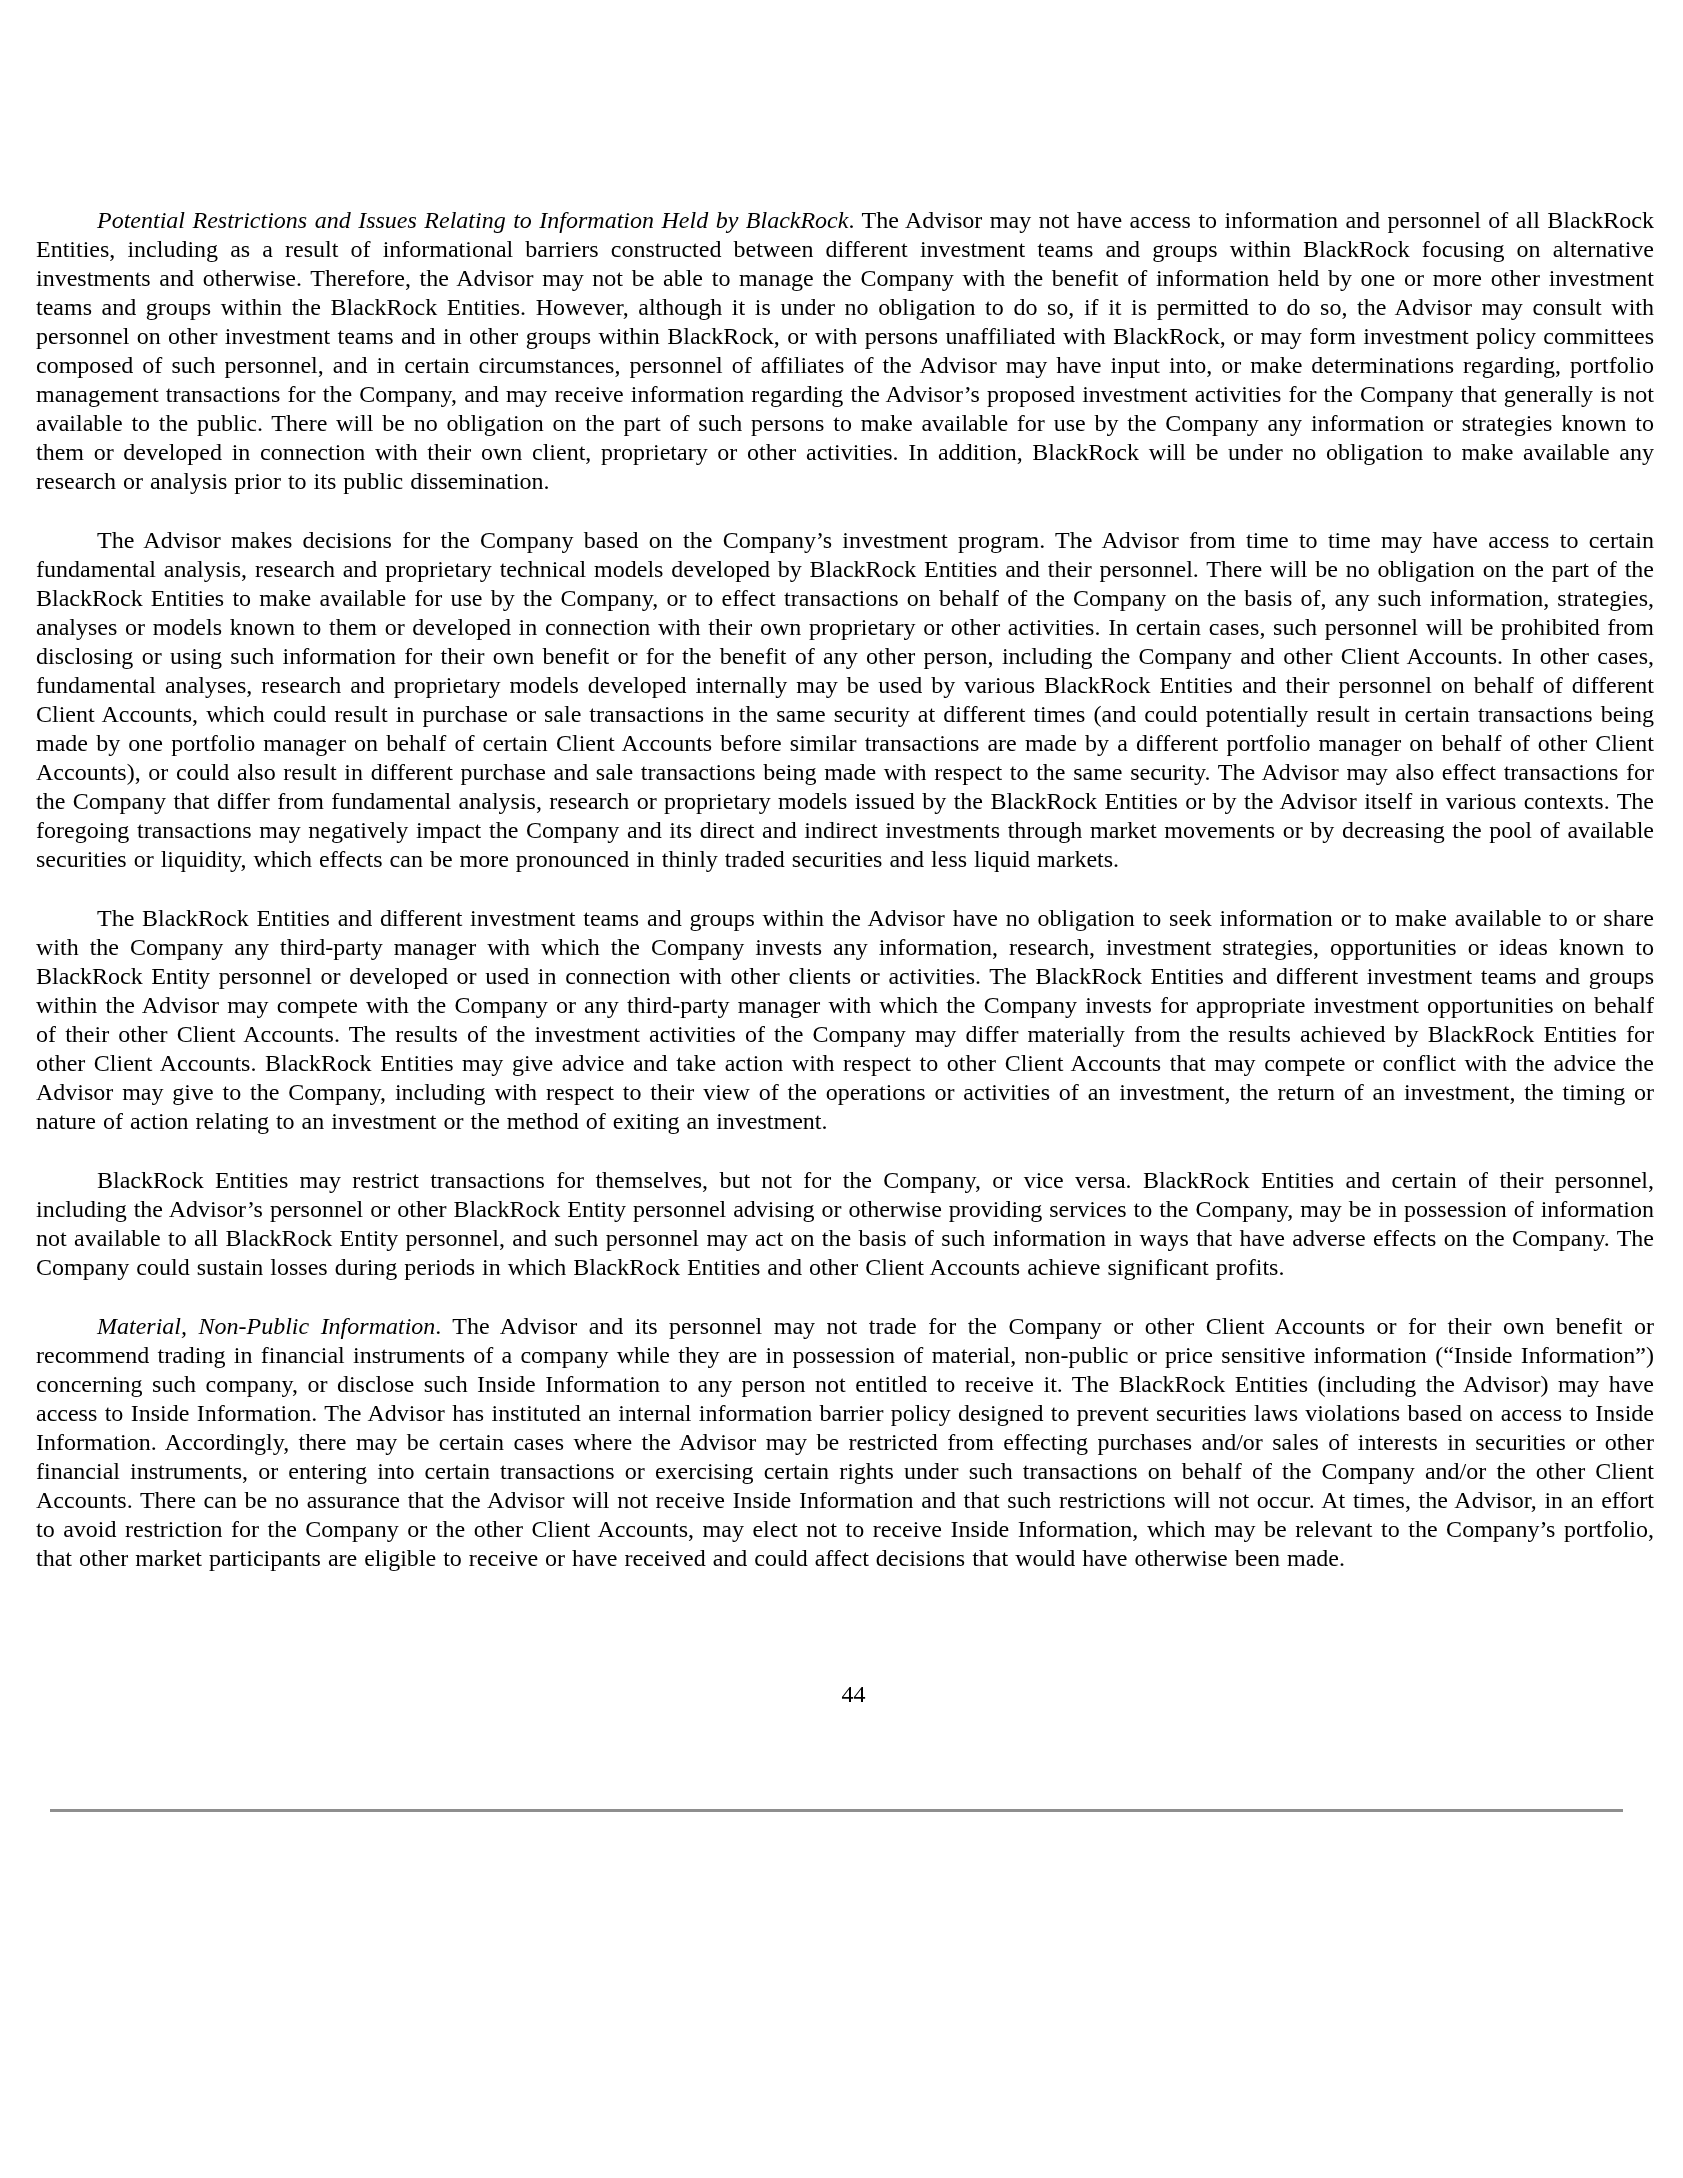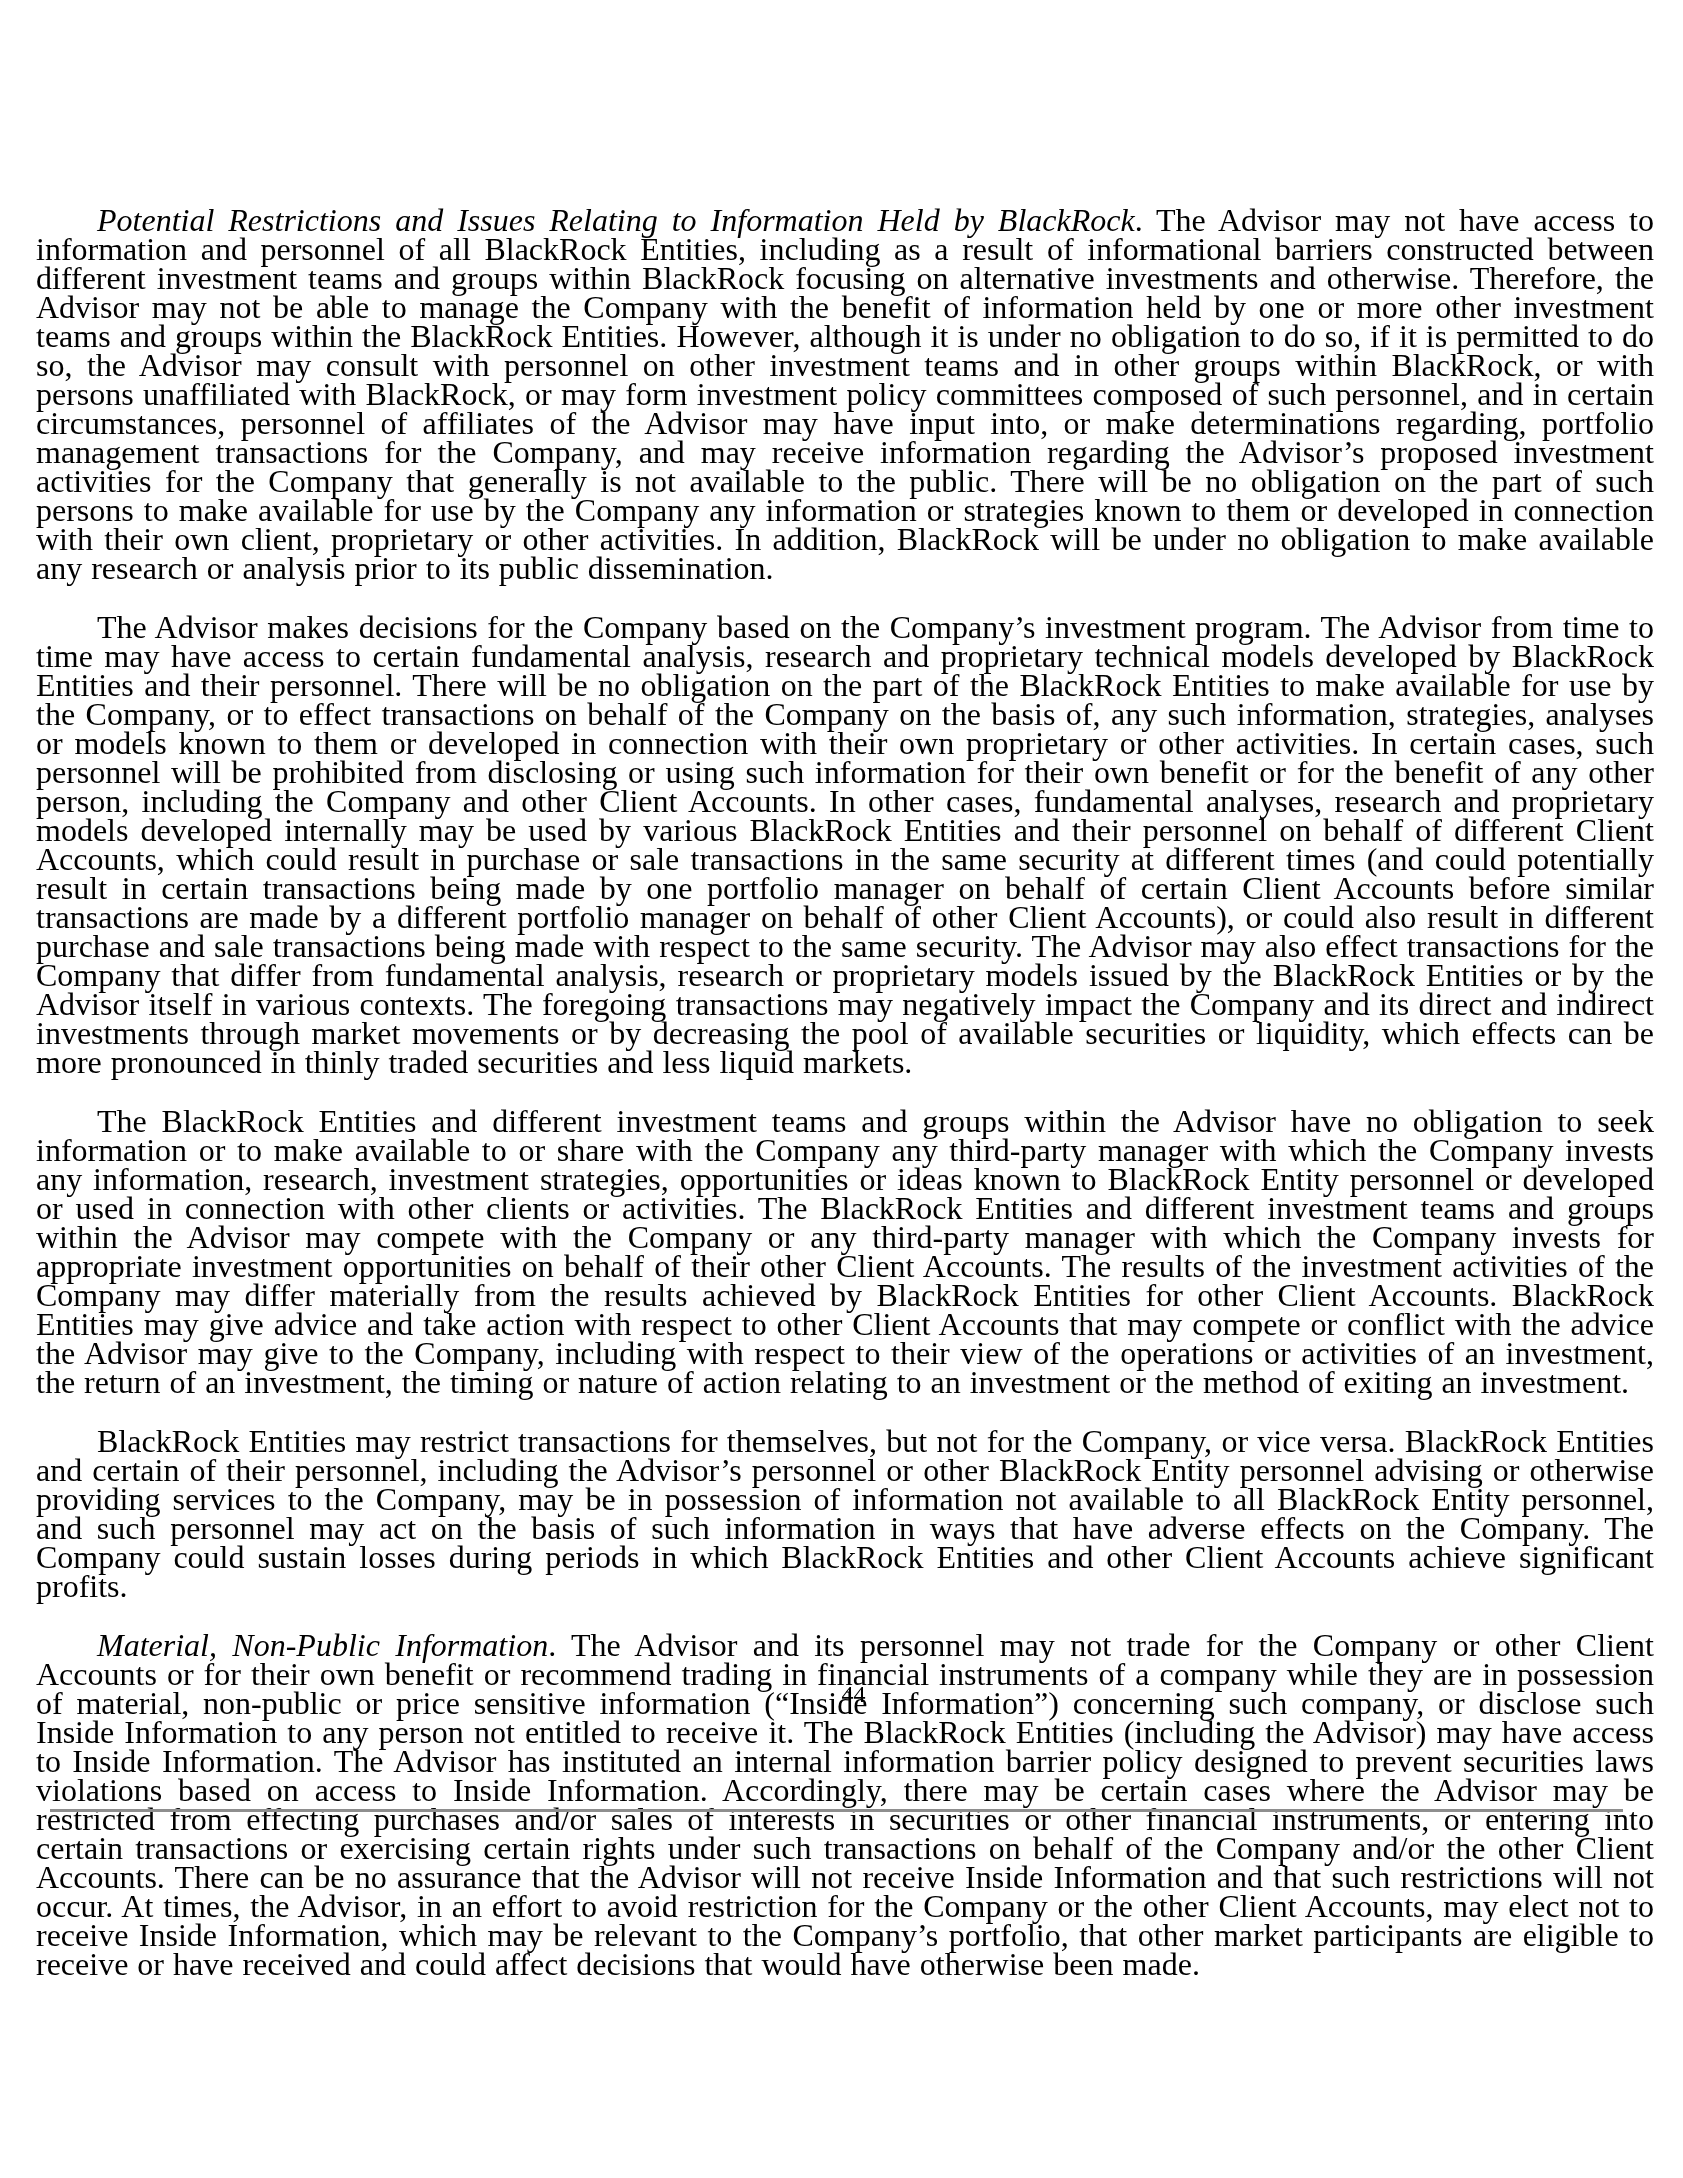--- a/index.html
+++ b/index.html
@@ -13,21 +13,21 @@
     overflow: hidden;
   }
   .content {
     position: absolute;
     left: 36px;
     top: 206px;
     width: 1618px;
   }
   .para {
     margin: 0 0 30px 0;
-    font-size: 32px;
+    font-size: 24px;
     line-height: 29px;
     text-align: justify;
     text-indent: 61px;
     word-spacing: 1px;
   }
   .para .lead { font-style: italic; }
   .page-number {
     position: absolute;
     top: 1680px;
     left: 12px;

